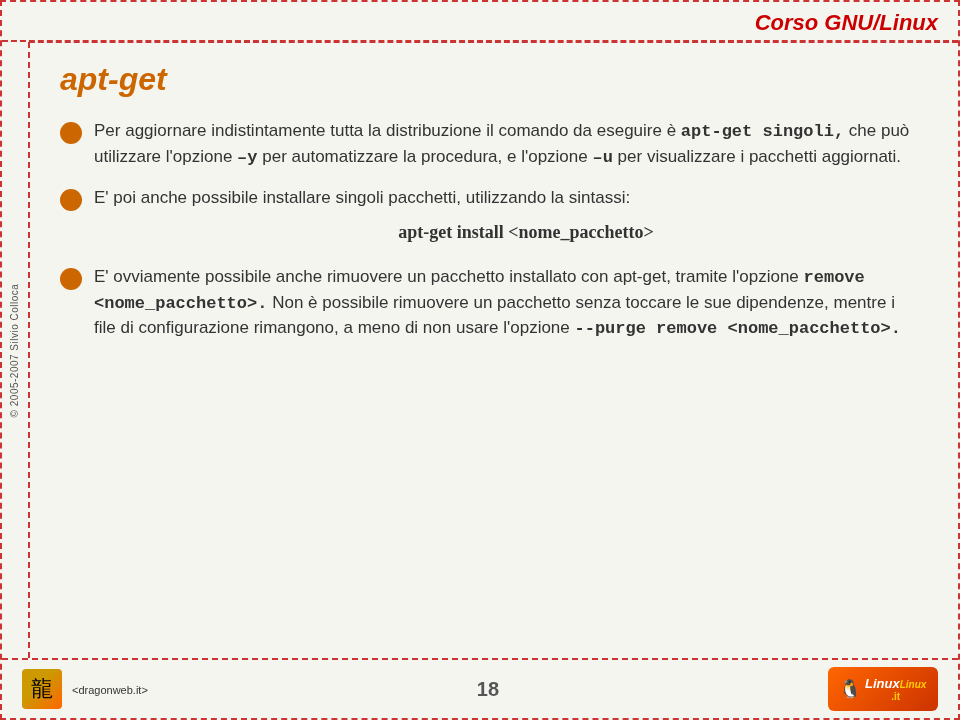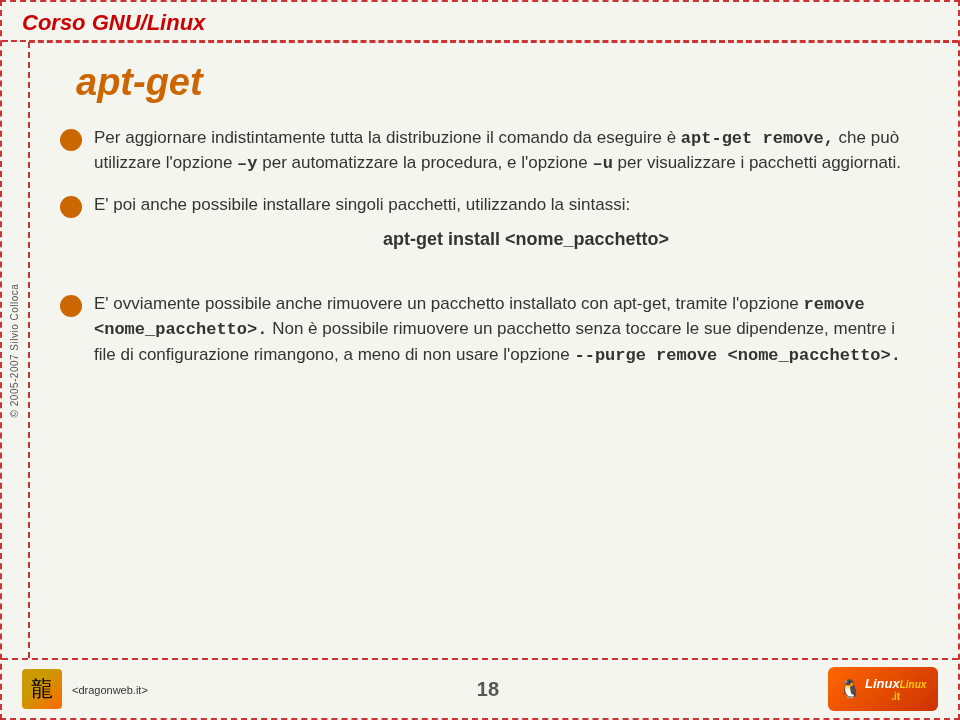--- a/index.html
+++ b/index.html
@@ -23,20 +23,21 @@
       background: #f5f5f0;
       position: relative;
       border: 2px dashed #cc3333;
     }
 
     
     .header {
       background: #f5f5f0;
       padding: 8px 20px 4px 20px;
       border-bottom: 3px dashed #cc3333;
+      text-align: right;
     }
 
     .header-title {
       font-size: 22px;
       font-weight: bold;
       color: #cc0000;
       font-style: italic;
     }
 
     
@@ -67,27 +68,26 @@
       left: 28px;
       top: 40px;
       right: 0;
       bottom: 60px;
       padding: 20px 40px 20px 30px;
       overflow: hidden;
     }
 
     
     .slide-title {
-      font-size: 38px;
+      font-size: 32px;
       font-weight: bold;
       color: #cc6600;
       font-style: italic;
       margin-bottom: 22px;
       line-height: 1.1;
-      margin-left: 16px;
     }
 
     
     .bullet-list {
       list-style: none;
       padding: 0;
     }
 
     .bullet-item {
       display: flex;
@@ -118,25 +118,25 @@
       color: #333;
     }
 
     .bold-text {
       font-weight: bold;
     }
 
     
     .code-block {
       text-align: center;
-      font-family: Liberation Sans, sans-serif;
+      font-family: Liberation Serif, serif;
       font-size: 18px;
       font-weight: bold;
       color: #333;
-      margin: 8px 0 24px 40px;
+      margin: 8px 0 4px 40px;
     }
 
     
     .footer {
       position: absolute;
       bottom: 0;
       left: 0;
       right: 0;
       height: 60px;
       border-top: 2px dashed #cc3333;
@@ -228,21 +228,21 @@
 
   <div class="main-content">
 
     <div class="slide-title">apt-get</div>
 
     <ul class="bullet-list">
 
       <li class="bullet-item">
         <div class="bullet-dot"></div>
         <div class="bullet-text">
-          Per aggiornare indistintamente tutta la distribuzione il comando da eseguire è <span class="mono bold-text">apt-get remove,</span> che può utilizzare l'opzione <span class="mono bold-text">–y</span> per automatizzare la procedura, e l'opzione <span class="mono bold-text">–u</span> per visualizzare i pacchetti aggiornati.
+          Per aggiornare indistintamente tutta la distribuzione il comando da eseguire è <span class="mono bold-text">apt-get singoli,</span> che può utilizzare l'opzione <span class="mono bold-text">–y</span> per automatizzare la procedura, e l'opzione <span class="mono bold-text">–u</span> per visualizzare i pacchetti aggiornati.
         </div>
       </li>
 
       <li class="bullet-item">
         <div class="bullet-dot"></div>
         <div class="bullet-text">
           E' poi anche possibile installare singoli pacchetti, utilizzando la sintassi:
           <div class="code-block">apt-get install &lt;nome_pacchetto&gt;</div>
         </div>
       </li>

